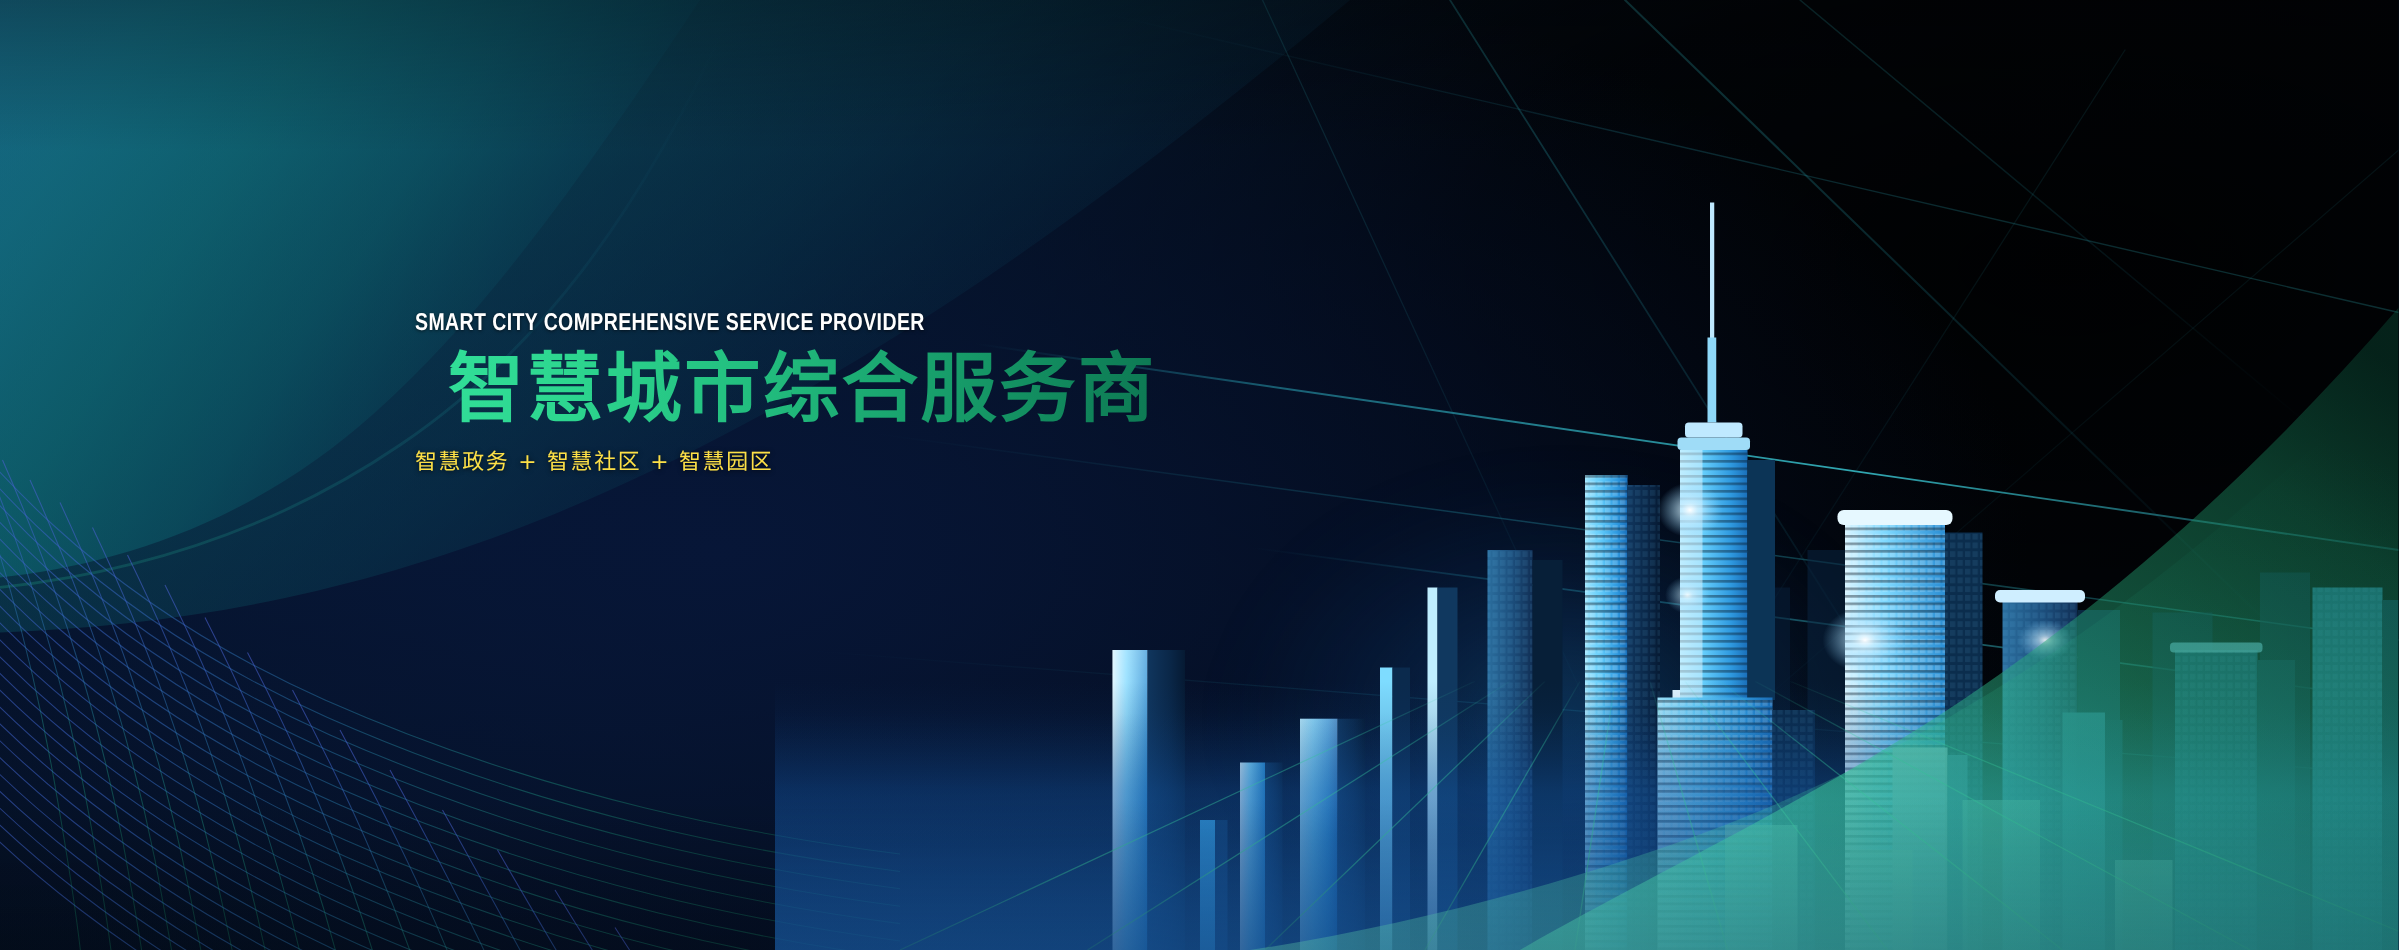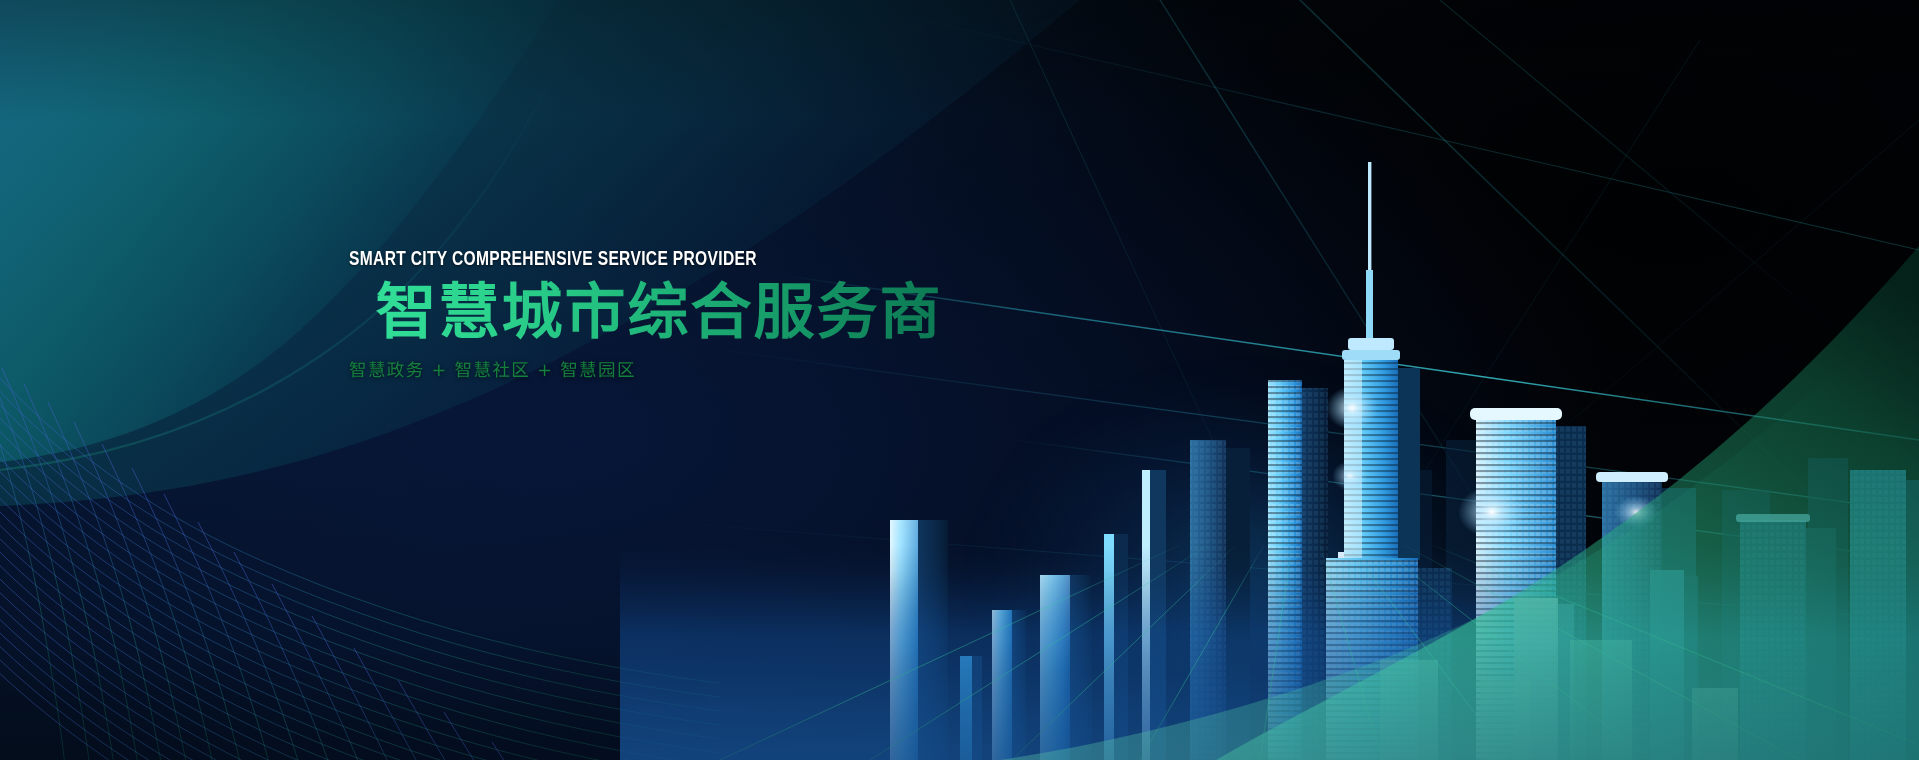--- a/index.html
+++ b/index.html
@@ -80,21 +80,21 @@
     pointer-events:none;
   }
 
   
   .green-curve{position:absolute; inset:0; pointer-events:none;}
   .green-curve svg{position:absolute;inset:0;width:100%;height:100%;}
 
   
   .copy{
     position:absolute;
-    left:349px; top:248px;
+    left:332px; top:248px;
     width:620px;
     z-index:40;
   }
   .eng-tagline{
     margin:0 0 10px 0;
     color:#ffffff;
     font-size:19.5px;
     font-weight:700;
     letter-spacing:0.4px;
     line-height:1.1;
@@ -113,21 +113,21 @@
     background:linear-gradient(95deg,#32e09a 0%,#2dd68f 20%,#22bd7e 44%,#18a06c 66%,#10865b 85%,#0c7350 100%);
     -webkit-background-clip:text;
     background-clip:text;
     color:transparent;
     -webkit-text-fill-color:transparent;
     font-family:"DejaVu Sans","Liberation Sans",sans-serif;
     text-align:center;
   }
   .zh-sub{
     margin:0;
-    color:#15803d;
+    color:#fde047;
     font-size:17.5px;
     font-weight:400;
     letter-spacing:1.4px;
     line-height:1.3;
     white-space:nowrap;
     text-shadow:0 1px 4px rgba(0,0,0,.7);
     font-family:"DejaVu Sans","Liberation Sans",sans-serif;
   }
 
   

